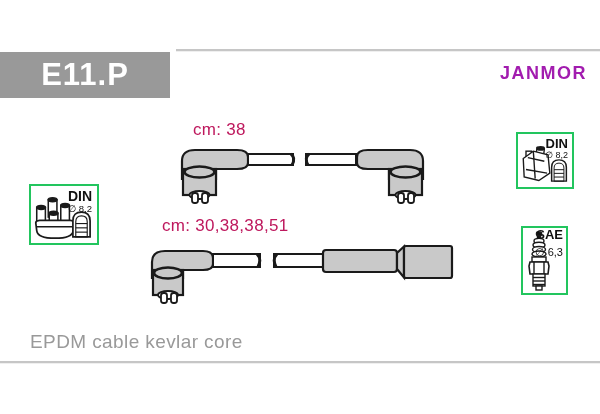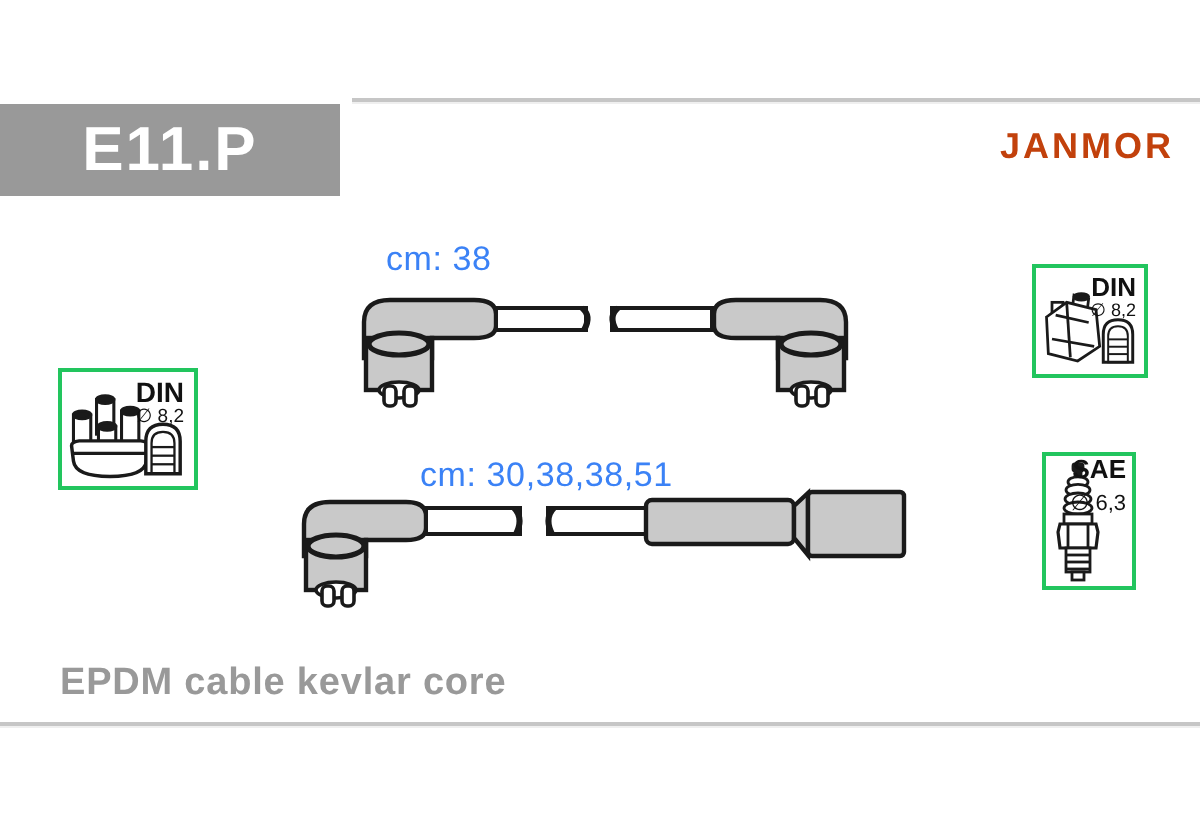--- a/index.html
+++ b/index.html
@@ -17,30 +17,30 @@
     display:flex;align-items:center;justify-content:center;
   }
   .part-number{
     color:#ffffff;font-size:31px;font-weight:bold;letter-spacing:1px;
   }
   .top-divider{
     left:176px;top:49px;width:424px;height:2px;
     background:#c6c6c6;border-bottom:1px solid #efefef;
   }
   .brand{
-    top:63px;right:13px;color:#c2410c;font-size:18px;font-weight:bold;
+    top:63px;right:13px;color:#a21caf;font-size:18px;font-weight:bold;
     letter-spacing:1.5px;
   }
 
   
   .cable-label{
-    color:#3b82f6;font-size:17px;letter-spacing:0.3px;
+    color:#be185d;font-size:17px;letter-spacing:0.3px;
   }
   .cable1-label{left:193px;top:120px;}
-  .cable2-label{left:162px;top:228px;margin-left:48px;}
+  .cable2-label{left:162px;top:216px;}
 
   
   .cable1-svg{left:175px;top:145px;}
   .cable2-svg{left:145px;top:222px;}
 
   
   .badge{
     border:2px solid #22c55e;background:#ffffff;box-sizing:border-box;
   }
   .badge-left-din{left:29px;top:184px;width:70px;height:61px;}
@@ -55,21 +55,21 @@
   .badge-left-din .std{right:5px;top:3px;font-size:14px;}
   .badge-left-din .dia{right:5px;top:18px;font-size:9.5px;}
   .badge-right-din .std{right:4px;top:3px;font-size:13px;}
   .badge-right-din .dia{right:4px;top:17px;font-size:9px;}
   .badge-sae .std{right:3px;top:0;font-size:13px;text-align:right;}
   .badge-sae .dia{right:3px;top:19px;font-size:11px;}
   .badge svg{position:absolute;}
 
   
   .footer-note{
-    left:30px;top:331px;color:#999999;font-size:19px;font-weight:bold;
+    left:30px;top:331px;color:#999999;font-size:19px;font-weight:normal;
     letter-spacing:0.4px;
   }
   .bottom-divider{
     left:0;top:361px;width:600px;height:2px;background:#c6c6c6;
     border-bottom:1px solid #efefef;
   }
 </style>
 </head>
 <body>
 

